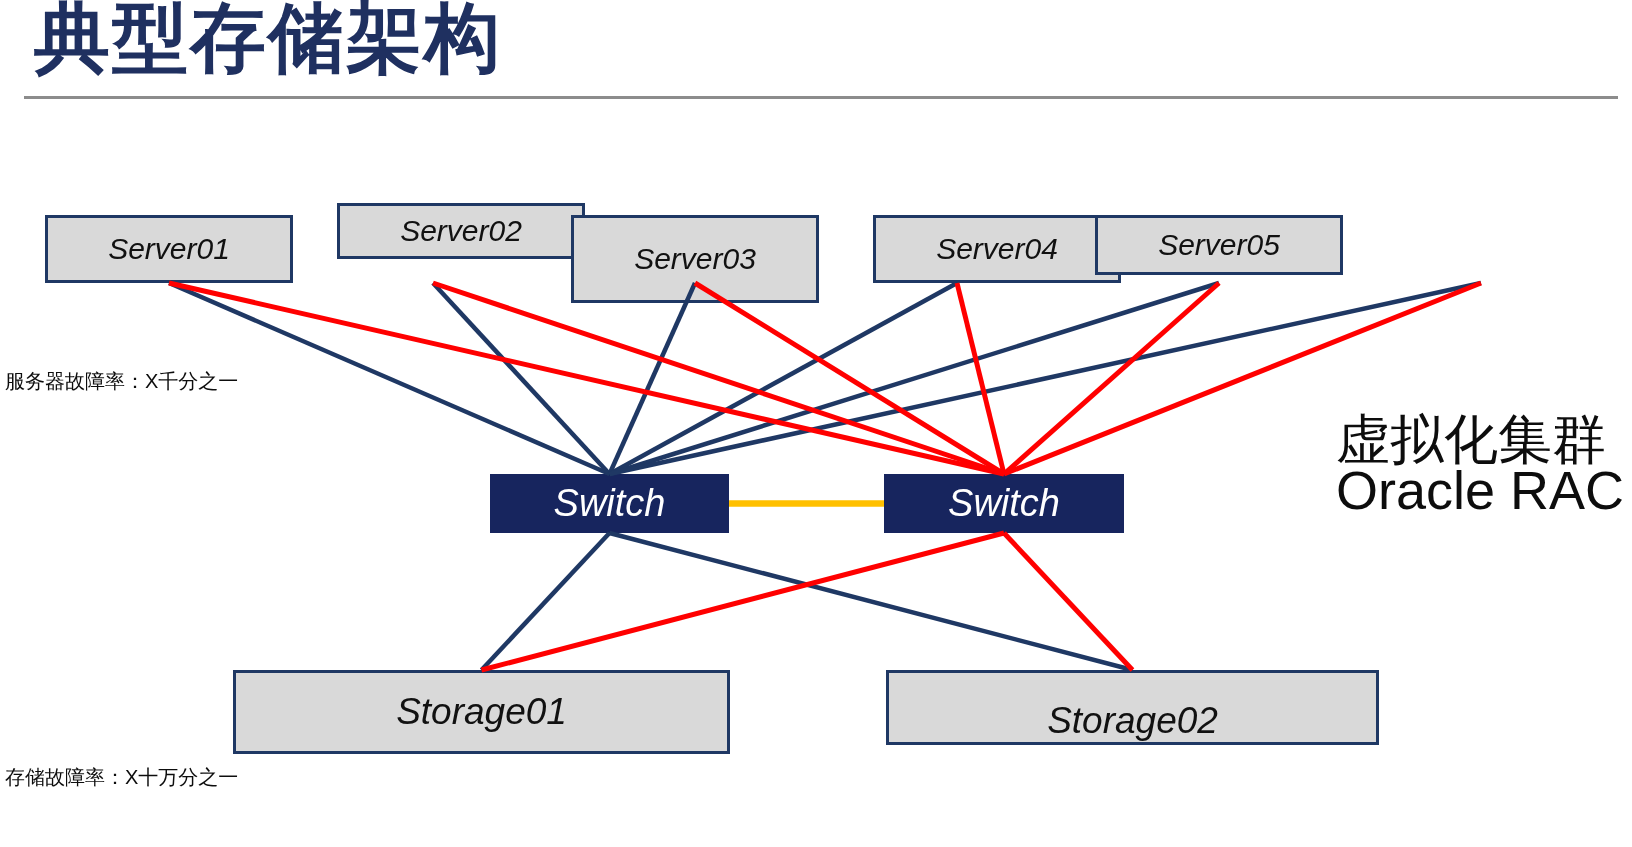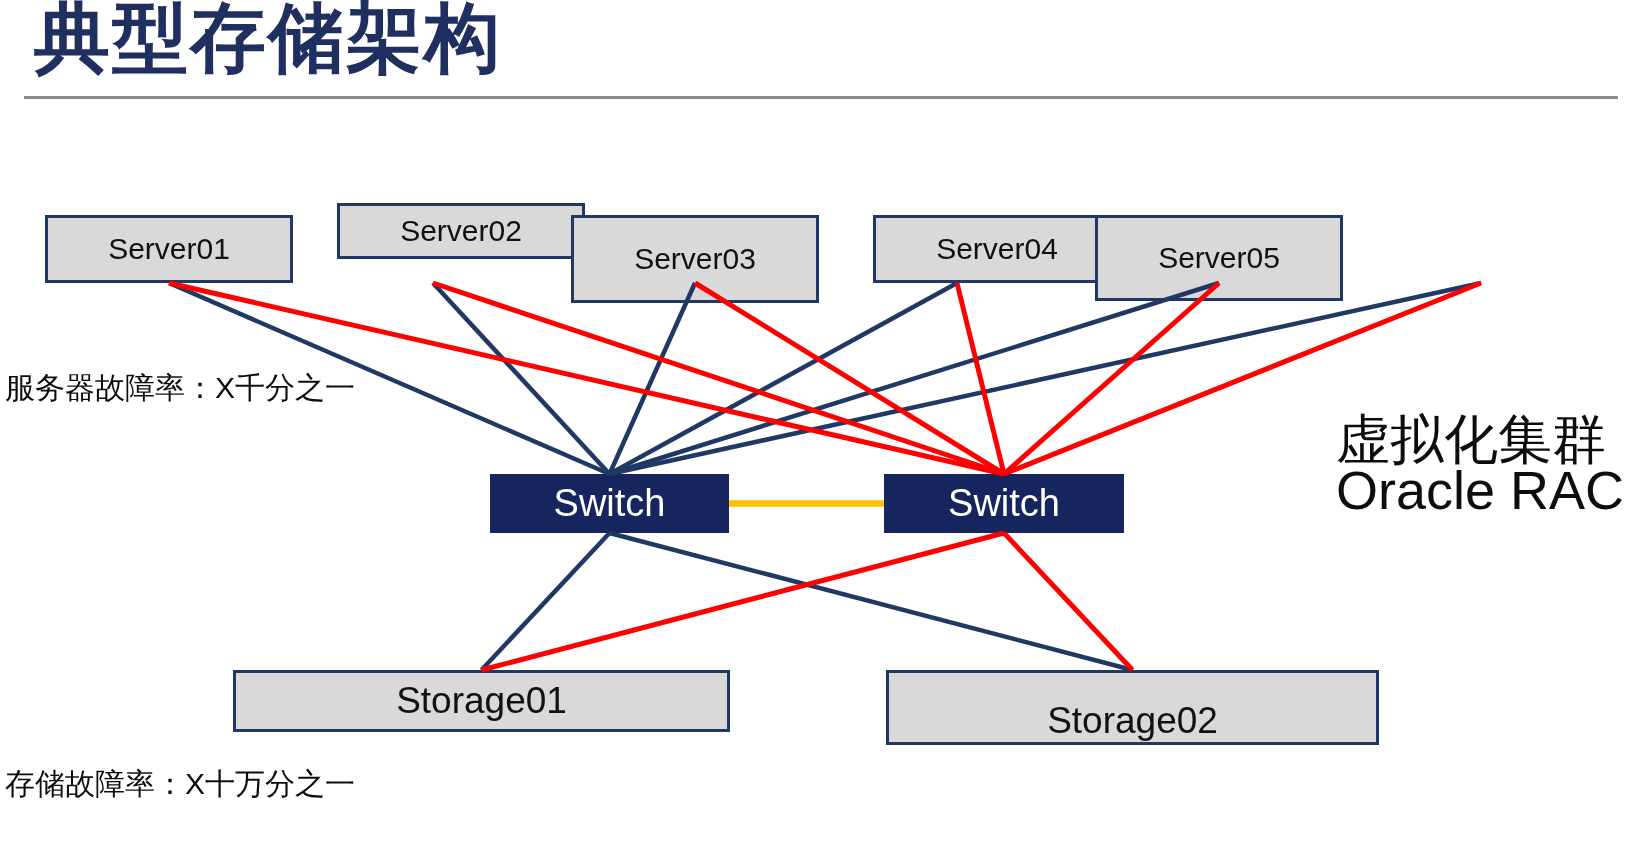--- a/index.html
+++ b/index.html
@@ -27,38 +27,38 @@
     position: absolute;
     left: 24px;
     right: 14px;
     top: 96px;
     height: 3px;
     background: #8c8c8c;
     z-index: 1;
   }
   .annotation {
     position: absolute;
-    font-size: 30px;
+    font-size: 20px;
     color: #0d0d0d;
     white-space: nowrap;
     z-index: 1;
   }
   .annotation.server-rate { left: 5px; top: 368px; }
   .annotation.storage-rate { left: 5px; top: 764px; }
   .side-note {
     position: absolute;
     left: 1336px;
     top: 414px;
     font-size: 54px;
     line-height: 51px;
     color: #0d0d0d;
     white-space: nowrap;
     z-index: 1;
   }
-  #diagram { position: absolute; inset: 0; z-index: 2; }
+  #diagram { position: absolute; inset: 0; z-index: 2; font-style: italic; }
   .node {
     position: absolute;
     box-sizing: border-box;
     display: flex;
     align-items: center;
     justify-content: center;
   }
   .node.server, .node.storage {
     background: #d9d9d9;
     border: 3px solid #1f3864;
@@ -101,30 +101,30 @@
       </div>
       <div class="node server" style="left: 309px; top: 203px; width: 248px; height: 56px; margin-left: 28px;">
         <span class="node-label">Server02</span>
       </div>
       <div class="node server" style="left: 571px; top: 215px; width: 248px; height: 88px;">
         <span class="node-label">Server03</span>
       </div>
       <div class="node server" style="left: 833px; top: 215px; width: 248px; height: 68px; margin-left: 40px;">
         <span class="node-label">Server04</span>
       </div>
-      <div class="node server" style="left: 1095px; top: 215px; width: 248px; height: 86px;">
+      <div class="node server" style="left: 1095px; top: 215px; width: 248px; height: 60px;">
         <span class="node-label">Server05</span>
       </div>
       <div class="node switch" style="left: 490px; top: 474px; width: 239px; height: 59px;">
         <span class="node-label">Switch</span>
       </div>
       <div class="node switch" style="left: 884px; top: 474px; width: 240px; height: 59px;">
         <span class="node-label">Switch</span>
       </div>
-      <div class="node storage" style="left: 233px; top: 670px; width: 497px; height: 62px;">
+      <div class="node storage" style="left: 233px; top: 670px; width: 497px; height: 84px;">
         <span class="node-label">Storage01</span>
       </div>
       <div class="node storage" style="left: 886px; top: 670px; width: 493px; height: 75px; align-items: flex-end;">
         <span class="node-label">Storage02</span>
       </div>
     </div>
 
   <svg id="links-svg" viewBox="0 0 1632 847" xmlns="http://www.w3.org/2000/svg">
       <line x1="169" y1="283" x2="609.5" y2="474" class="link link-navy" stroke="#1f3864"></line>
       <line x1="433" y1="283" x2="609.5" y2="474" class="link link-navy" stroke="#1f3864"></line>

